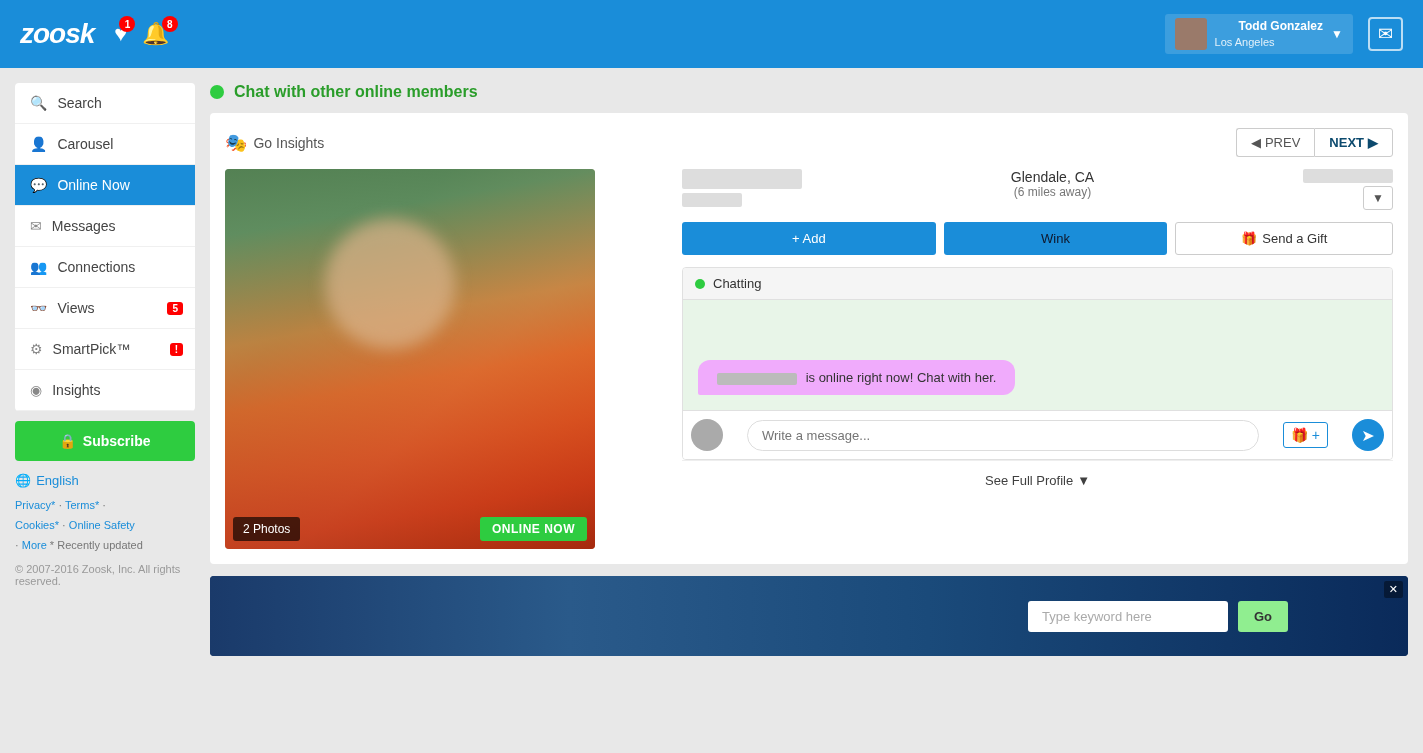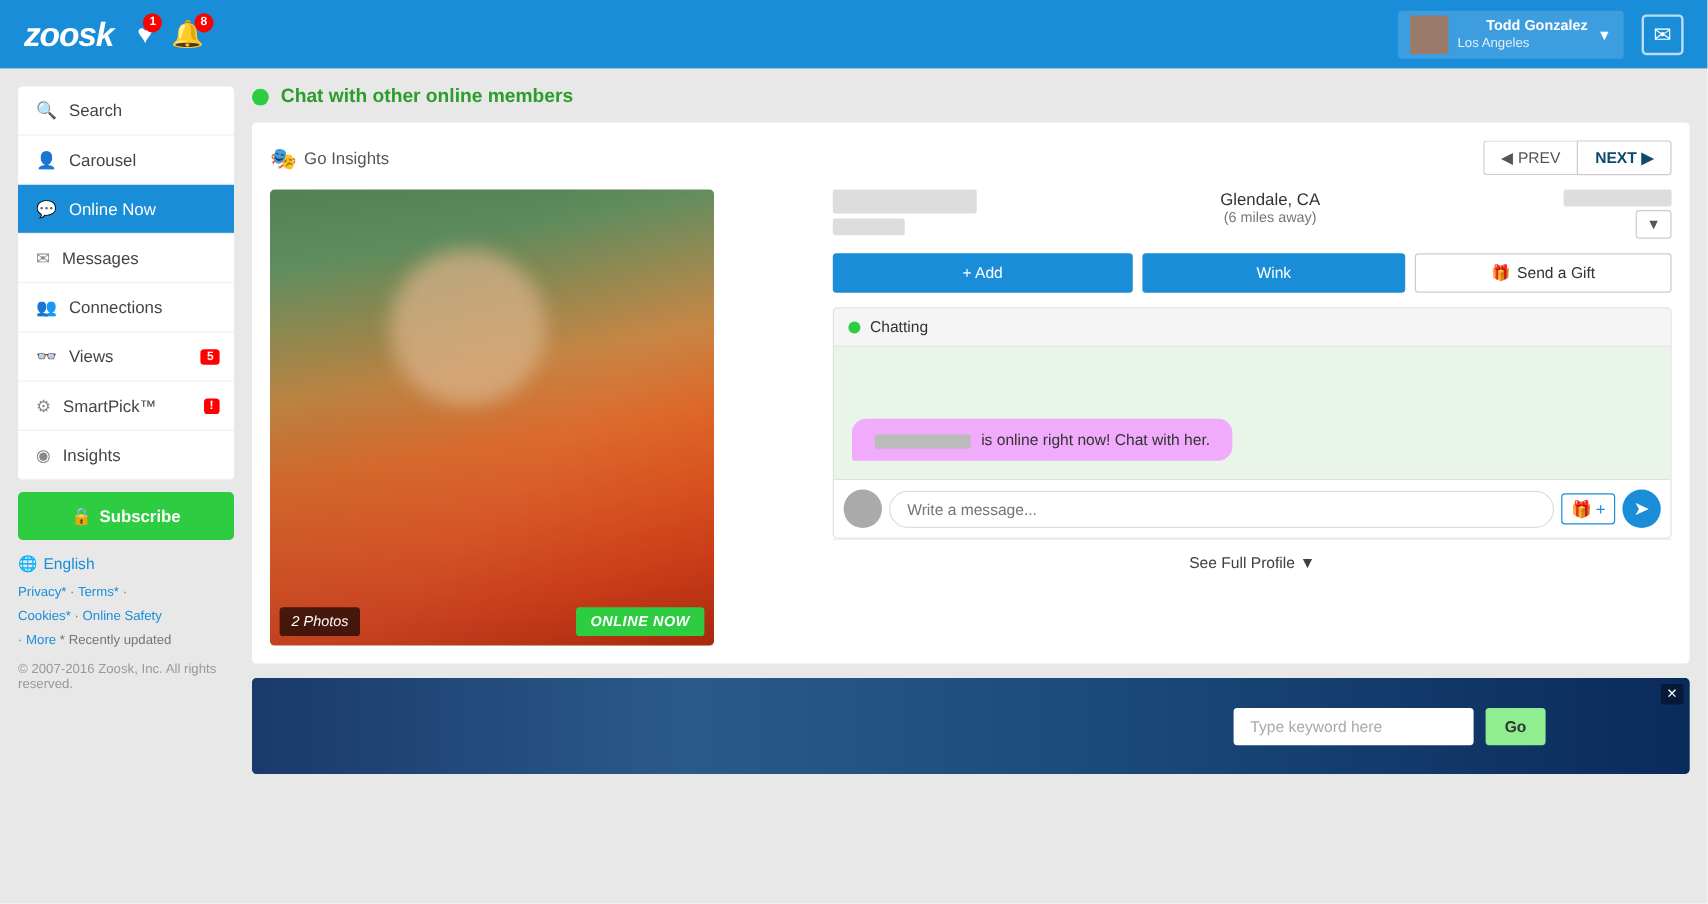--- a/index.html
+++ b/index.html
@@ -1,21 +1,21 @@
 <!DOCTYPE html>
 <html><head>
   <meta charset="utf-8">
   <style>
     * { box-sizing: border-box; margin: 0; padding: 0; }
     body { font-family: Arial, sans-serif; background: #e8e8e8; min-height: 753px; }
 
     
     .header {
       background: #1a8dd9;
-      height: 57px;
+      height: 68px;
       display: flex;
       align-items: center;
       padding: 0 20px;
       justify-content: space-between;
     }
     .header-left { display: flex; align-items: center; gap: 20px; }
     .logo { color: white; font-size: 28px; font-weight: bold; font-style: italic; letter-spacing: -1px; }
     .logo span { color: white; }
     .header-icons { display: flex; gap: 15px; align-items: center; }
     .header-icon-btn {
@@ -189,21 +189,21 @@
       display: flex;
       align-items: center;
       gap: 4px;
       color: #555;
     }
     .prev-btn { border-right: none; border-radius: 3px 0 0 3px; }
     .next-btn { border-radius: 0 3px 3px 0; font-weight: bold; color: #0c4a6e; }
 
     
     .profile-body { display: flex; gap: 15px; }
-    .photo-area { position: relative; width: 442px; flex-shrink: 0; font-style: italic; }
+    .photo-area { position: relative; width: 442px; flex-shrink: 0; }
     .profile-photo {
       width: 370px;
       height: 380px;
       background: linear-gradient(135deg, #8ba888 0%, #6b8f6b 30%, #c4a882 60%, #d4824a 80%, #c06030 100%);
       border-radius: 4px;
       overflow: hidden;
       position: relative;
     }
     .photo-overlay-bottom {
       position: absolute;
@@ -243,21 +243,21 @@
       filter: blur(8px);
     }
     .body-color {
       position: absolute;
       top: 0; left: 0; right: 0; bottom: 0;
       background: linear-gradient(170deg, #4a7a4a 0%, #5a8a5a 15%, #c8803a 40%, #e06020 55%, #d84818 70%, #c83010 85%, #a02008 100%);
       opacity: 0.85;
     }
 
     
-    .profile-info { flex: 1; margin-left: 12px; }
+    .profile-info { flex: 1; }
     .profile-header {
       display: flex;
       justify-content: space-between;
       align-items: flex-start;
       margin-bottom: 12px;
     }
     .profile-name-area {}
     .profile-name {
       font-size: 18px;
       font-weight: bold;
@@ -303,21 +303,21 @@
       color: white;
       border: none;
       border-radius: 3px;
       padding: 8px 33px;
       font-size: 13px;
       cursor: pointer;
       flex: 1;
     }
     .btn-wink {
       background: #1a8dd9;
-      color: #ffffff;
+      color: #0f172a;
       border: none;
       border-radius: 3px;
       padding: 8px 18px;
       font-size: 13px;
       cursor: pointer;
       flex: 1;
     }
     .btn-gift {
       background: white;
       color: #333;
@@ -375,21 +375,21 @@
       background: #bbb;
       border-radius: 2px;
       height: 12px;
       width: 80px;
       margin-right: 5px;
       vertical-align: middle;
     }
     .chat-input-area {
       display: flex;
       align-items: center;
-      gap: 6px;
+      gap: 24px;
       padding: 8px;
       background: white;
       border-top: 1px solid #e0e0e0;
     }
     .chat-avatar {
       width: 32px;
       height: 32px;
       background: #aaa;
       border-radius: 50%;
       flex-shrink: 0;

